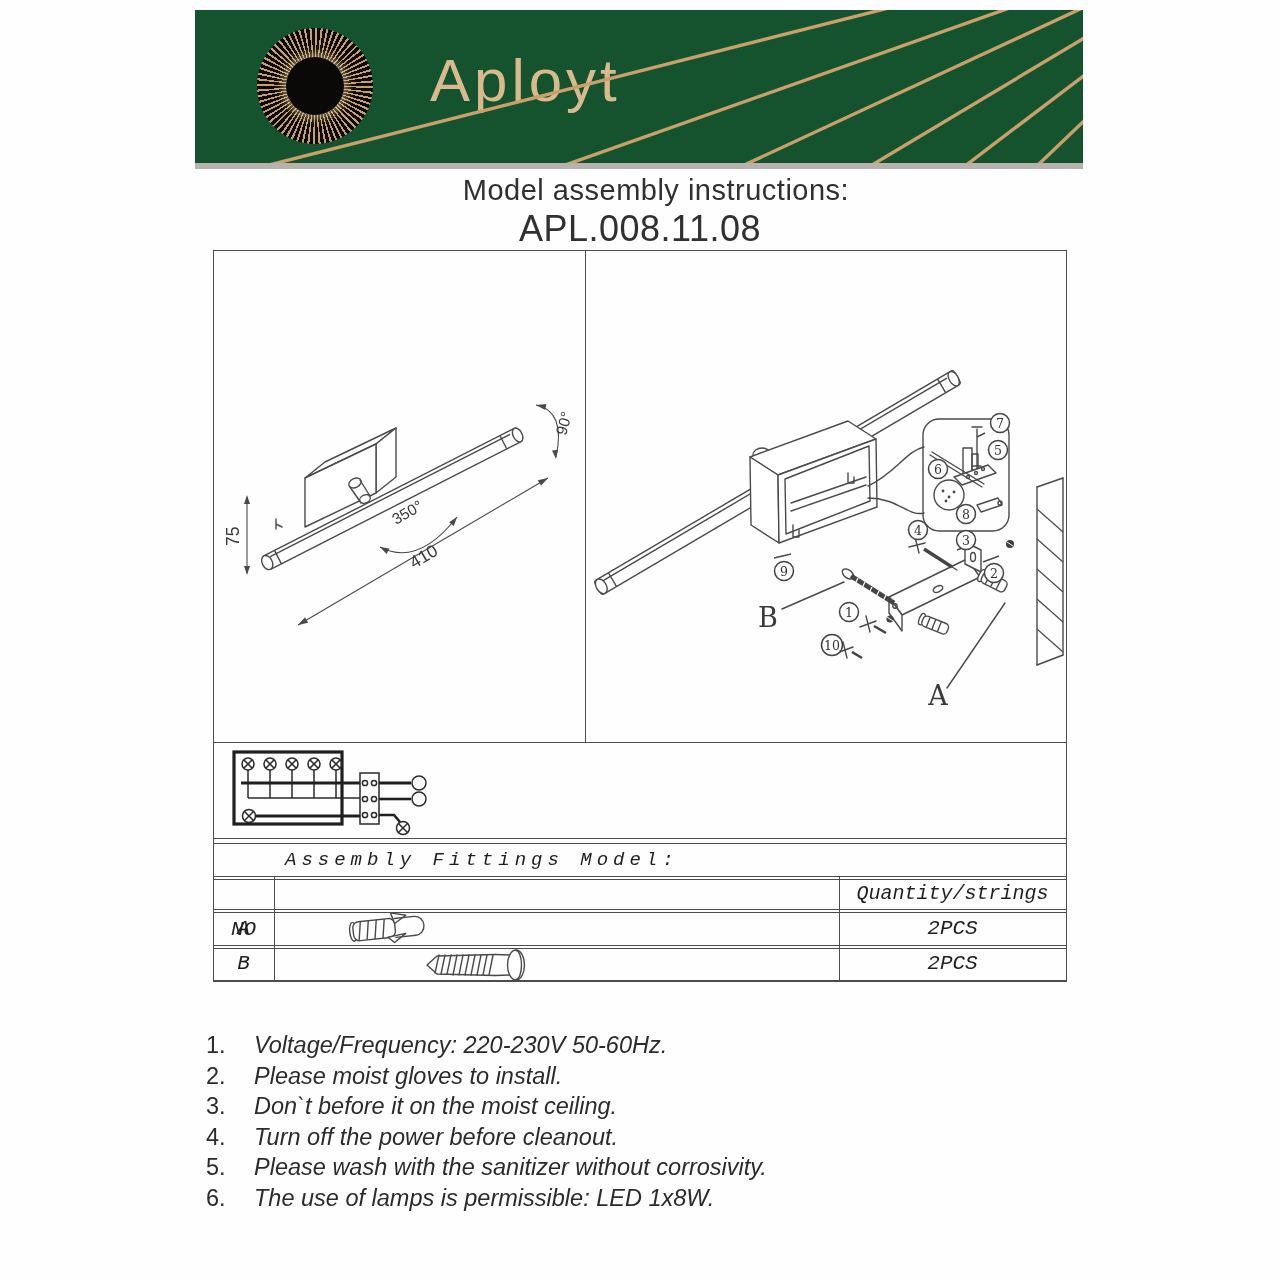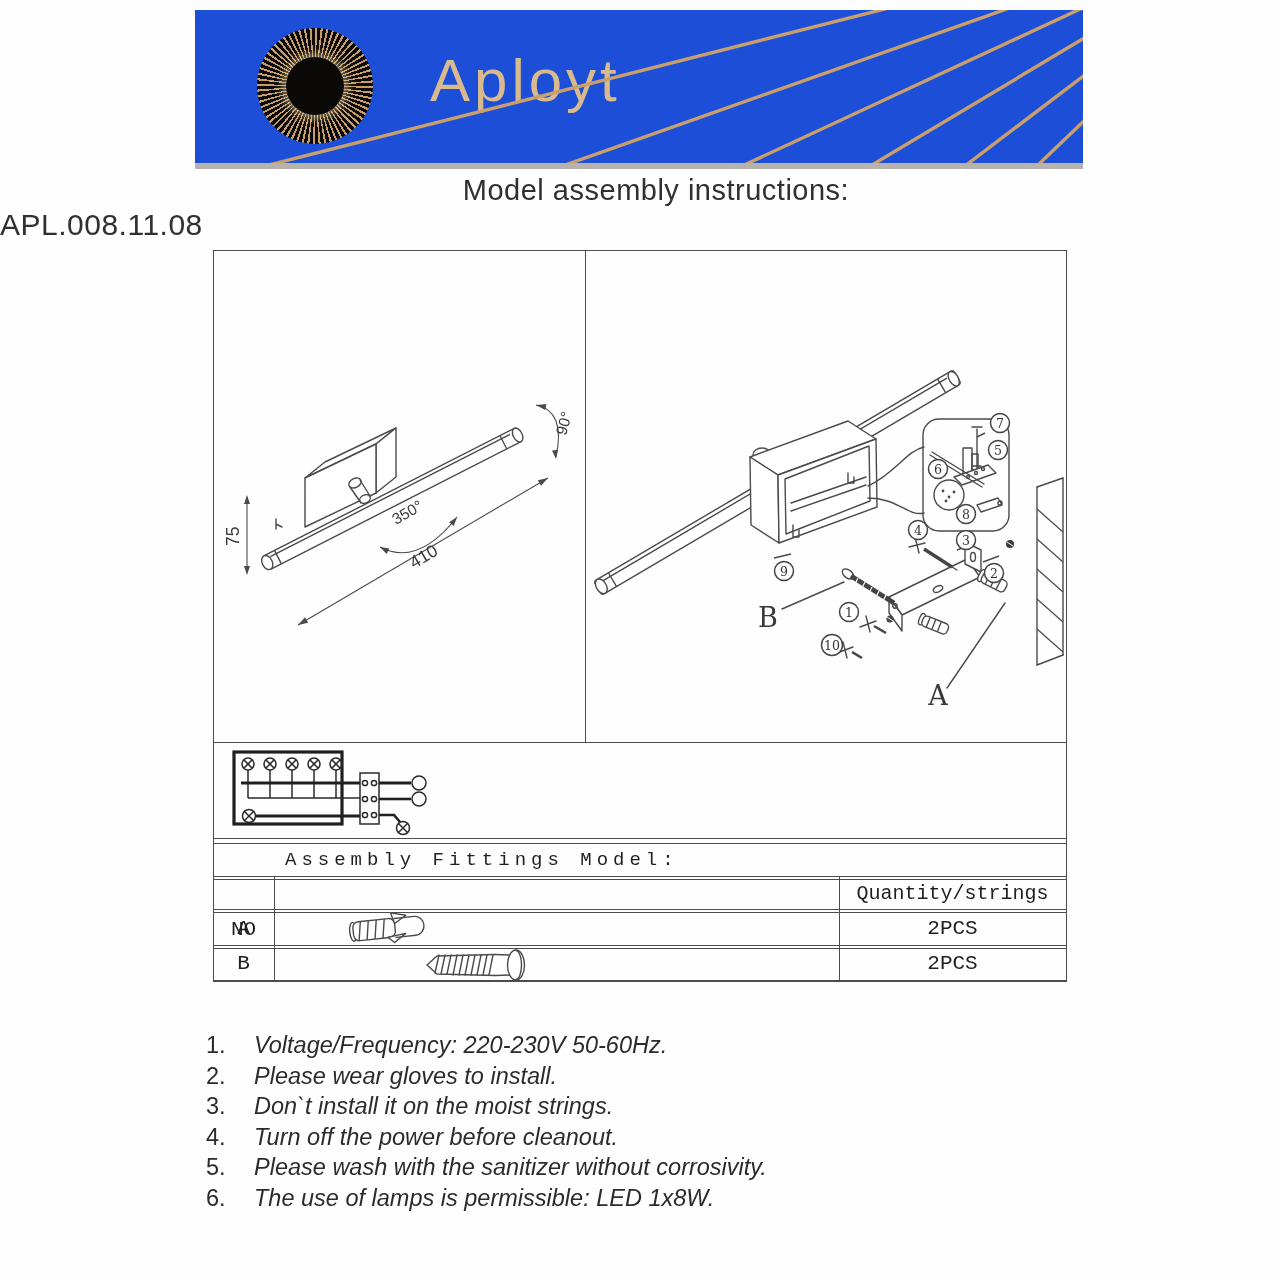--- a/index.html
+++ b/index.html
@@ -1,54 +1,54 @@
 <!DOCTYPE html>
 <html><head>
 <meta charset="utf-8">
 <style>
   html,body{margin:0;padding:0;background:#ffffff;}
   .page{position:relative;width:1280px;height:1280px;background:#fefefe;overflow:hidden;
         font-family:"Liberation Sans",sans-serif;color:#2e2e2e;}
 
   
-  .banner{position:absolute;left:195px;top:10px;width:888px;height:153px;background:#1d4ed8;overflow:hidden;}
+  .banner{position:absolute;left:195px;top:10px;width:888px;height:153px;background:#14532d;overflow:hidden;}
   .banner-strip{position:absolute;left:195px;top:163px;width:888px;height:6px;background:#b6b2ad;}
   .starburst{position:absolute;left:62px;top:18px;width:116px;height:116px;border-radius:50%;
              background:repeating-conic-gradient(#c79d69 0deg 2.1deg,#0b0908 2.1deg 5.625deg);}
   .starburst-core{position:absolute;left:91px;top:47px;width:58px;height:58px;border-radius:50%;
                   background:#0b0908;box-shadow:0 0 9px 4px rgba(243,222,176,0.55);}
   .brand{position:absolute;left:235px;top:36px;font-size:60px;letter-spacing:4px;color:#d9b98e;
          font-family:"Liberation Sans",sans-serif;}
   .rays{position:absolute;right:0;top:0;width:888px;height:153px;}
 
   
   .title1{position:absolute;left:0;top:174px;width:1280px;text-align:center;
           font-size:29px;font-weight:500;color:#303030;letter-spacing:0.5px;padding-left:16px;}
-  .title2{position:absolute;left:0;top:208px;width:1280px;
-          font-size:30px;font-weight:500;color:#303030;letter-spacing:0.5px;}
+  .title2{position:absolute;left:0;top:208px;width:1280px;text-align:center;
+          font-size:36px;font-weight:500;color:#303030;letter-spacing:0.5px;}
 
   
   .hl,.vl{position:absolute;background:#4c4c4c;}
   .hl{height:1px;} .vl{width:1px;}
 
   
   svg{position:absolute;}
   .sk{stroke:#4a4a4a;fill:none;stroke-width:1.4;stroke-linejoin:round;stroke-linecap:round;}
   .skf{stroke:#4a4a4a;fill:#ffffff;stroke-width:1.4;stroke-linejoin:round;}
   .dim{stroke:#4a4a4a;fill:none;stroke-width:1.1;}
   .arw{fill:#4a4a4a;stroke:none;}
   .dimtxt{fill:#3a3a3a;font-family:"Liberation Sans",sans-serif;}
   .mkr{stroke:#444;fill:#fff;stroke-width:1.5;}
   .mkrtxt{fill:#333;font-family:"DejaVu Serif",serif;font-size:12.5px;text-anchor:middle;}
   .ablbl{fill:#3a3a3a;font-family:"DejaVu Serif",serif;font-size:27px;text-anchor:middle;}
   .thick{stroke:#1f1f1f;fill:none;stroke-width:3.2;}
   .thin{stroke:#2a2a2a;fill:none;stroke-width:1.5;}
 
   
-  .monotxt{position:absolute;font-family:"Liberation Mono",monospace;color:#1f1f1f;}
+  .monotxt{position:absolute;font-family:"Liberation Mono",monospace;color:#1f1f1f;font-style:italic;}
   .cell{text-align:center;}
 
   
   .notes{position:absolute;left:206px;top:1030px;width:920px;}
   .note-row{display:flex;font-size:23.5px;font-weight:500;color:#2b2b2b;line-height:30.6px;}
   .note-num{width:48px;flex:none;}
   .note-txt{flex:1;font-style:italic;}
 </style>
 </head>
 <body>
@@ -424,25 +424,25 @@
     </g>
   </svg>
 
   <div class="notes">
     <div class="note-row">
       <div class="note-num">1.</div>
       <div class="note-txt">Voltage/Frequency: 220-230V 50-60Hz.</div>
     </div>
     <div class="note-row">
       <div class="note-num">2.</div>
-      <div class="note-txt">Please wear gloves to install.</div>
+      <div class="note-txt">Please moist gloves to install.</div>
     </div>
     <div class="note-row">
       <div class="note-num">3.</div>
-      <div class="note-txt">Don`t install it on the moist strings.</div>
+      <div class="note-txt">Don`t before it on the moist ceiling.</div>
     </div>
     <div class="note-row">
       <div class="note-num">4.</div>
       <div class="note-txt">Turn off the power before cleanout.</div>
     </div>
     <div class="note-row">
       <div class="note-num">5.</div>
       <div class="note-txt">Please wash with the sanitizer without corrosivity.</div>
     </div>
     <div class="note-row">

